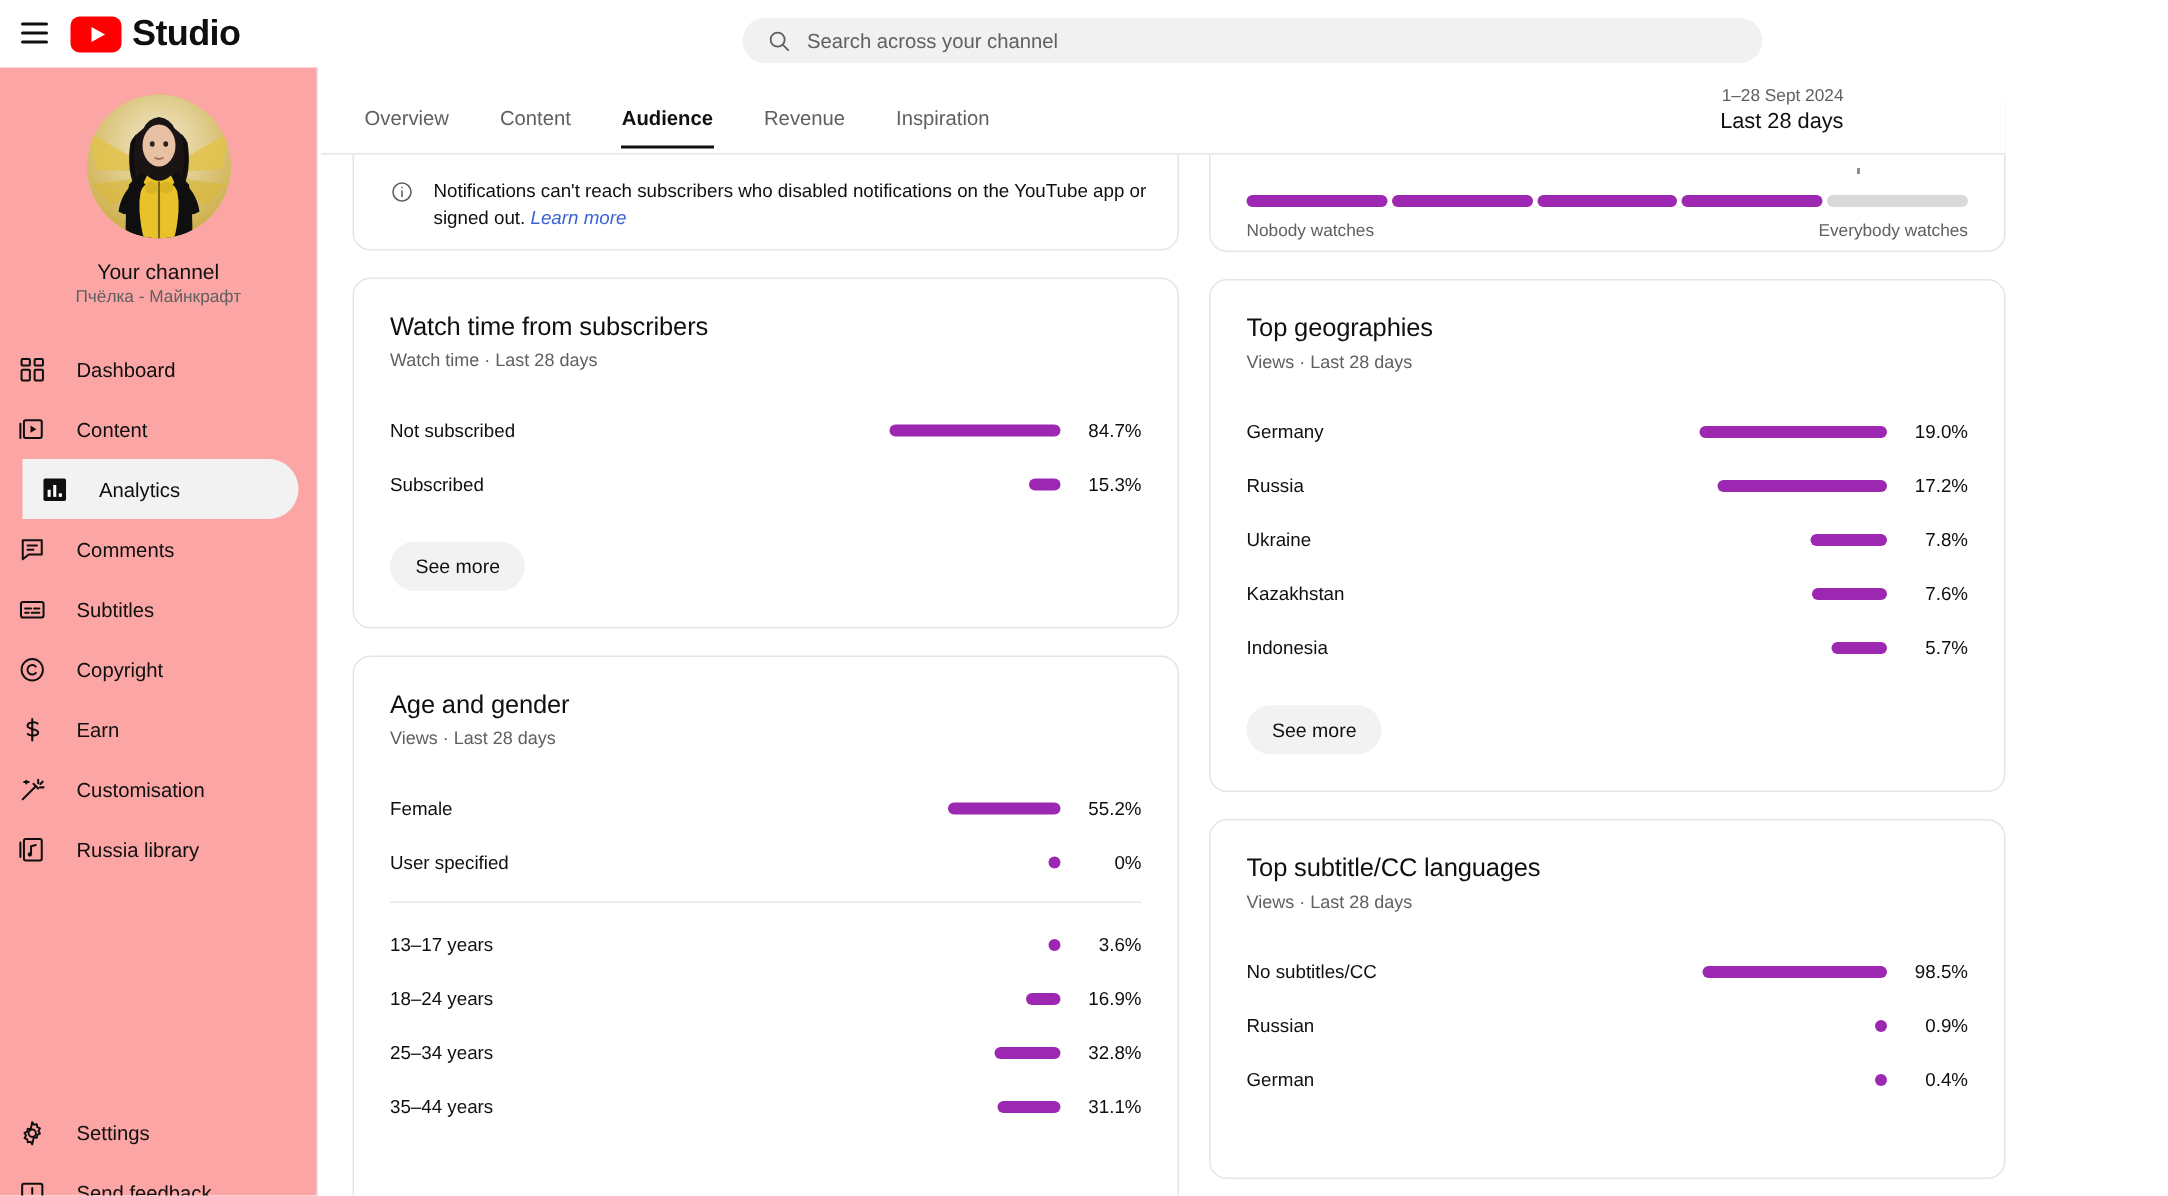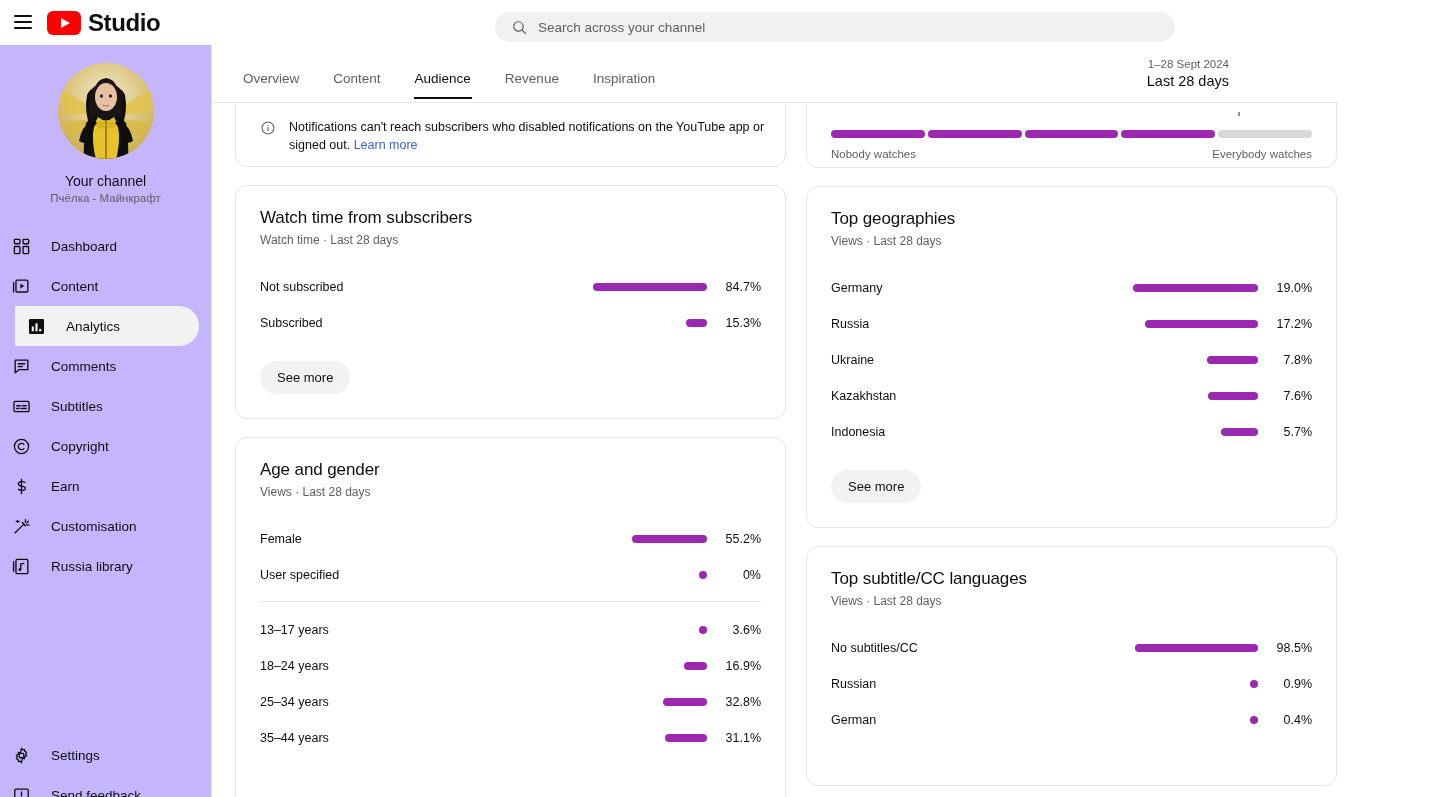--- a/index.html
+++ b/index.html
@@ -46,21 +46,21 @@
     background: #f1f1f1; border-radius: 16px;
     display: flex; align-items: center; padding: 0 16px; gap: 10px;
     cursor: text;
   }
   .search-ico { width: 17px; height: 17px; flex: 0 0 auto; }
   .search-ph { font-size: 13.5px; color: #606060; }
 
   
   .sidebar {
     position: absolute; left: 0; top: 45px; width: 212px; height: 752px;
-    background: #c4b5fd; border-right: 1px solid #e5e5e5;
+    background: #fca5a5; border-right: 1px solid #e5e5e5;
     overflow: hidden;
   }
   .channel-block { padding-top: 18px; text-align: center; }
   .avatar {
     width: 96px; height: 96px; border-radius: 50%;
     margin: 0 auto; overflow: hidden; display: block;
     background: #d8c27a;
   }
   .ch-name { margin-top: 14px; font-size: 14px; font-weight: 500; color: #0f0f0f; }
   .ch-sub { margin-top: 3px; font-size: 11.5px; color: #606060; }
@@ -86,21 +86,21 @@
   }
   .tabs-row {
     position: absolute; top: 0; left: 0; width: 1123px; height: 58px;
     border-bottom: 1px solid #e5e5e5; background: #fff; z-index: 5;
   }
   .tabs { position: absolute; left: 29px; top: 26px; display: flex; gap: 34px; }
   .tab {
     font-size: 13.5px; color: #606060; cursor: pointer;
     padding-bottom: 13px; position: relative; white-space: nowrap;
   }
-  .tab.active { color: #0f0f0f; font-weight: 400; }
+  .tab.active { color: #0f0f0f; font-weight: 700; }
   .tab.active::after {
     content: ""; position: absolute; left: -1px; right: -1px; bottom: 0;
     height: 2.5px; background: #0f0f0f;
   }
   .daterange {
     position: absolute; right: 108px; top: 13px; text-align: right; cursor: pointer;
   }
   .dr-top { font-size: 11.5px; color: #606060; font-weight: 500; }
   .dr-bottom { font-size: 14.5px; color: #0f0f0f; margin-top: 3px; }
   .dr-dot { position: absolute; right: 97px; top: 67px; width: 2px; height: 4px; background: #909090; }
@@ -113,21 +113,21 @@
 
   .card {
     background: #fff; border: 1px solid #e5e5e5; border-radius: 12px;
     margin-bottom: 18px;
   }
   .card-pad { padding: 22px 24px 24px 24px; }
 
   .notice { display: flex; gap: 13px; padding: 14px 18px 22px 24px; }
   .notice .i-ico { flex: 0 0 16px; margin-top: 2px; }
   .notice-text { font-size: 12.5px; color: #0f0f0f; line-height: 1.45; }
-  .link { color: #3a63d4; cursor: pointer; }
+  .link { color: #3a63d4; cursor: pointer; font-style: italic; }
 
   .card-title { font-size: 17px; font-weight: 500; color: #0f0f0f; letter-spacing: -0.1px; }
   .card-sub { font-size: 12px; color: #606060; margin-top: 5px; }
 
   .rows { margin-top: 22px; }
   .row {
     display: flex; align-items: center; height: 36px; font-size: 12.5px; color: #0f0f0f;
   }
   .row .rlabel { flex: 0 0 auto; }
   .row .rbarwrap { flex: 1 1 auto; position: relative; height: 8px; margin: 0 12px; }

